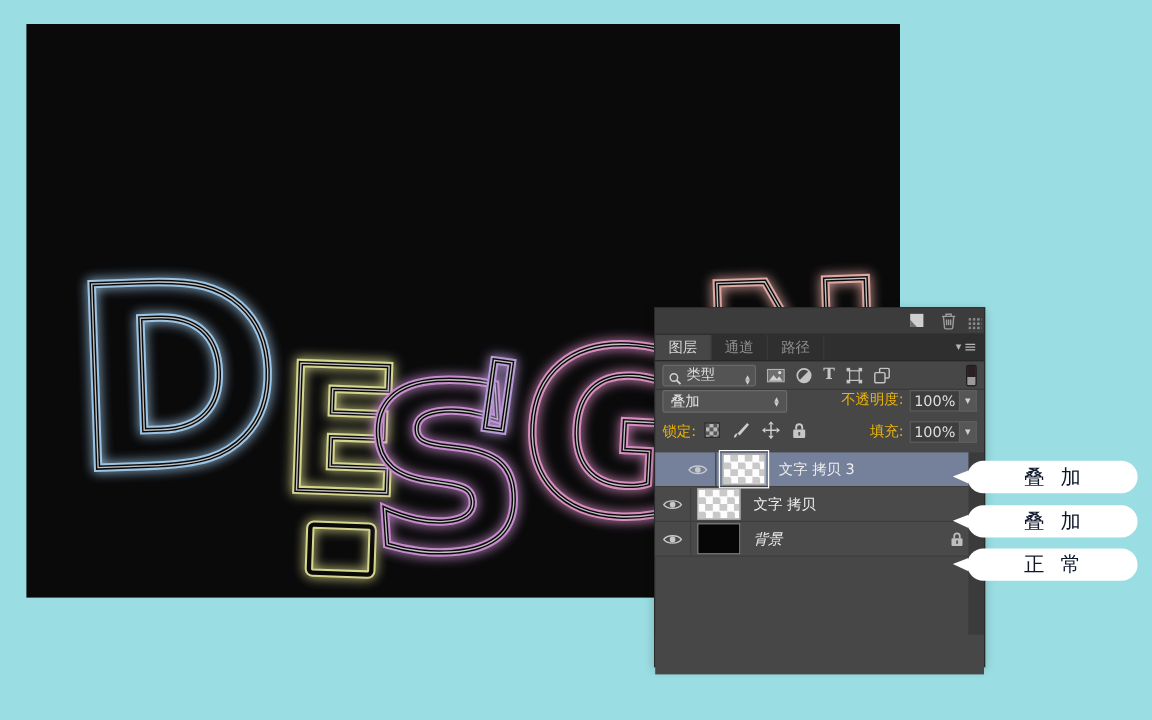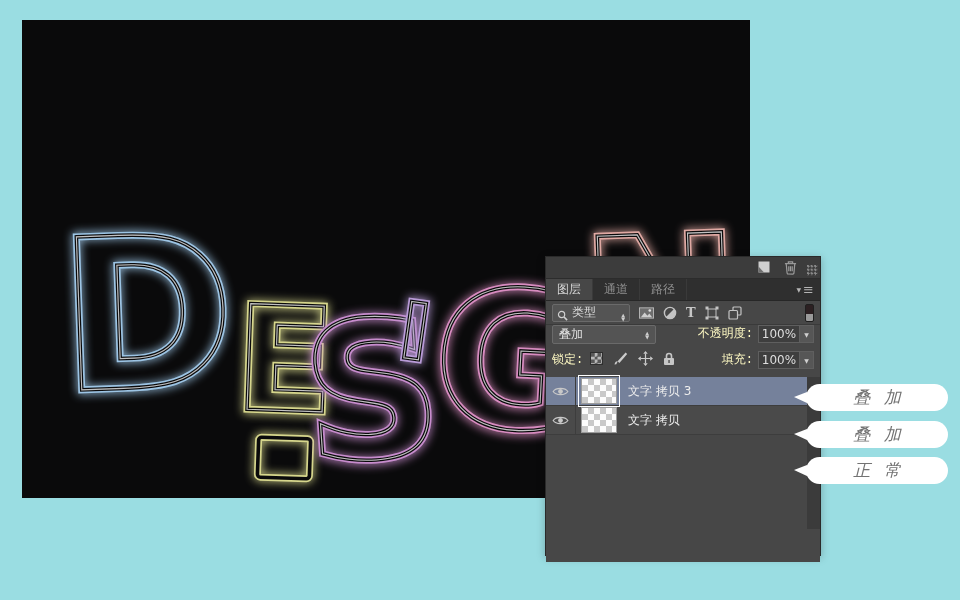--- a/index.html
+++ b/index.html
@@ -81,21 +81,21 @@
   }
 
   .p-brow, .p-lrow {
     height:26px; display:flex; align-items:flex-start; padding:0 6px; gap:5px;
   }
   .blend-dd {
     width:104px; height:19px; background:#545454; border:1px solid #6a6a6a;
     border-radius:2px; display:flex; align-items:center; padding:0 6px;
     color:#e0e0e0;
   }
-  .lbl { color:#fef9c3; white-space:nowrap;font-family:Liberation Mono, monospace; }
+  .lbl { color:#eab308; white-space:nowrap; }
   .valbox { display:flex; align-items:stretch; height:18px; }
   .val {
     width:42px; background:#3e3e3e; border:1px solid #5f5f5f;
     display:flex; align-items:center; justify-content:center; color:#dedede;
   }
   .vbtn {
     width:14px; background:#565656; border:1px solid #5f5f5f; border-left:none;
     display:flex; align-items:center; justify-content:center;
     font-size:6px; color:#d0d0d0;
   }
@@ -106,21 +106,21 @@
     background-size:6.5px 6.5px;
   }
   .ml-auto { margin-left:auto; }
 
   
   .rows-area { border-right:13px solid #3b3b3b; height:152px; }
   .lrow-item {
     height:29px; display:flex; align-items:center;
     background:#4a4a4a; border-bottom:1px solid #3d3d3d;
   }
-  .lrow-item.selected { background:#75819b; }
+  .lrow-item.selected { background:#75819b;padding-left:21px; }
   .eye-cell {
     width:30px; align-self:stretch; display:flex; align-items:center;
     justify-content:center; border-right:1px solid #3d3d3d; flex:none;
   }
   .thumb {
     width:36px; height:26px; margin-left:5px; flex:none;
     border:1px solid #9b9b9b;
     background:conic-gradient(#c9c9c9 25%, #fdfdfd 0 50%, #c9c9c9 0 75%, #fdfdfd 0);
     background-size:12px 12px; background-color:#fff;
   }
@@ -136,23 +136,22 @@
     position:absolute; left:806px; width:142px; height:27px;
     background:#ffffff; border-radius:14px;
     display:flex; align-items:center; justify-content:center;
   }
   .bubble::before {
     content:""; position:absolute; left:-12px; top:8px;
     border-top:5px solid transparent; border-bottom:6px solid transparent;
     border-right:13px solid #ffffff;
   }
   .bubble span {
-    color:#737373; font-size:17px; letter-spacing:4px; padding-left:4px;
+    color:#0f172a; font-size:17px; letter-spacing:4px; padding-left:4px;
     white-space:nowrap;
-    font-style:italic;
   }
 </style>
 </head>
 <body>
 
 <div class="art-canvas">
   <svg viewBox="0 0 728 478" class="neon">
     <defs>
       <filter id="glowf" x="-60%" y="-60%" width="220%" height="220%">
         <feGaussianBlur stdDeviation="5"></feGaussianBlur>
@@ -344,20 +343,37 @@
         <svg width="17" height="11" viewBox="0 0 18 12">
           <path d="M1 6 C4 1.5 14 1.5 17 6 C14 10.5 4 10.5 1 6 Z" fill="none" stroke="#c8c8c8" stroke-width="1.3"></path>
           <circle cx="9" cy="6" r="2.6" fill="#c8c8c8"></circle>
         </svg>
       </span>
       <span class="thumb"></span>
       <span class="row-name">文字 拷贝</span>
     </div>
 
 
+    <div class="lrow-item">
+      <span class="eye-cell">
+        <svg width="17" height="11" viewBox="0 0 18 12">
+          <path d="M1 6 C4 1.5 14 1.5 17 6 C14 10.5 4 10.5 1 6 Z" fill="none" stroke="#c8c8c8" stroke-width="1.3"></path>
+          <circle cx="9" cy="6" r="2.6" fill="#c8c8c8"></circle>
+        </svg>
+      </span>
+      <span class="thumb black"></span>
+      <span class="row-name italic">背景</span>
+      <span class="row-lock">
+        <svg width="11" height="13" viewBox="0 0 12 14">
+          <rect x="1" y="6" width="10" height="7" rx="1" fill="#bfbfbf"></rect>
+          <path d="M3.5 6 V4 a2.5 2.5 0 0 1 5 0 V6" fill="none" stroke="#bfbfbf" stroke-width="1.6"></path>
+          <rect x="5.3" y="8" width="1.5" height="3" fill="#4a4a4a"></rect>
+        </svg>
+      </span>
+    </div>
 
   </div>
   <div class="p-filler"></div>
 </div>
 
 <div class="bubble" style="top:384px">
   <span>叠 加</span>
 </div>
 <div class="bubble" style="top:421px">
   <span>叠 加</span>

